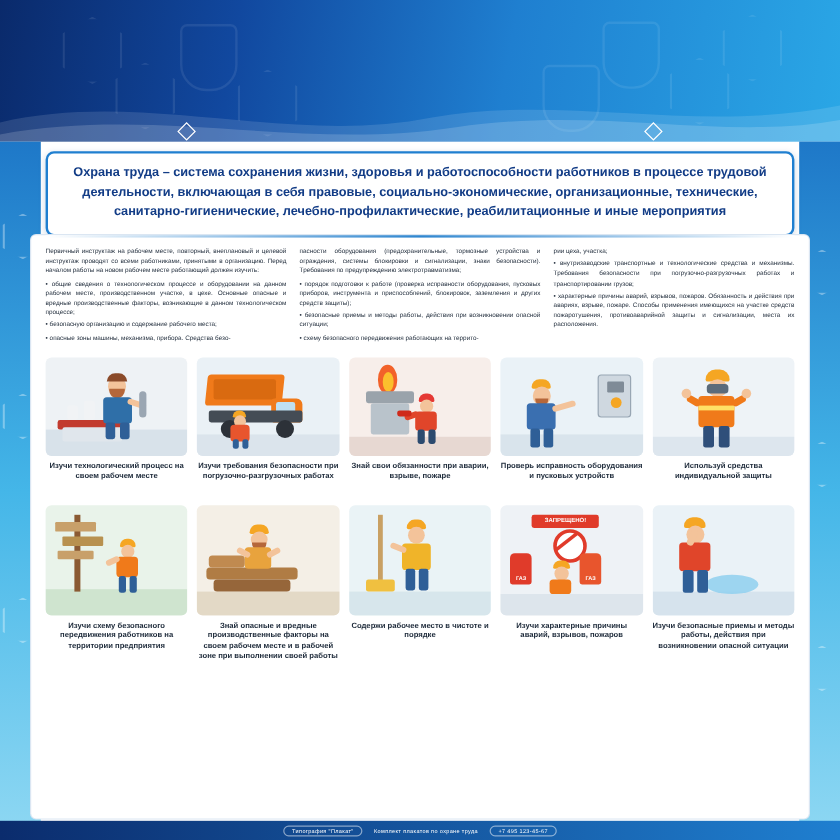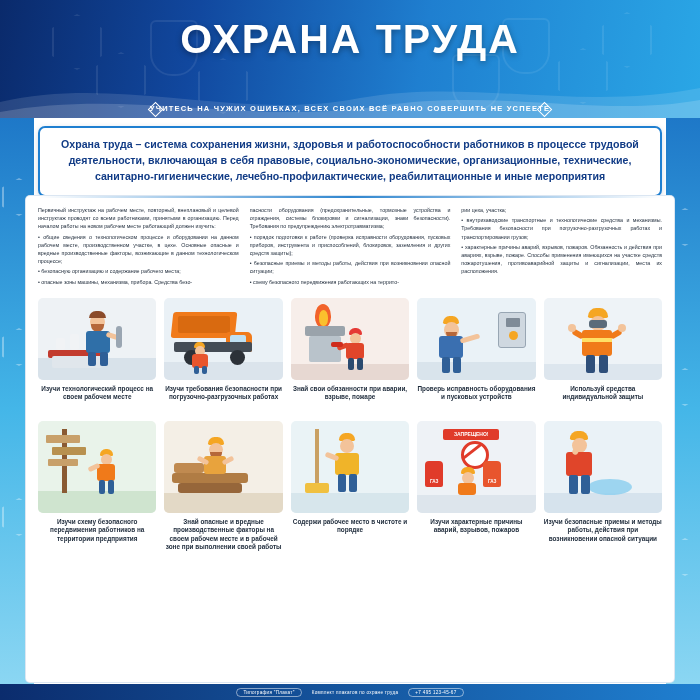--- a/index.html
+++ b/index.html
@@ -152,24 +152,22 @@
       <div class="hdr-hex" style="left:198px;top:58px;"></div>
       <div class="hdr-shield" style="right:150px;top:18px;"></div>
       <div class="hdr-hex" style="right:92px;top:48px;"></div>
       <div class="hdr-hex" style="right:48px;top:12px;"></div>
       <div class="hdr-shield" style="right:200px;top:54px;"></div>
     </div>
     <svg class="hdr-wave" viewBox="0 0 700 52" preserveAspectRatio="none">
       <path d="M0,34 C120,6 240,54 360,30 C470,10 580,44 700,20 L700,52 L0,52 Z" fill="rgba(255,255,255,0.12)"></path>
       <path d="M0,44 C130,20 250,58 380,38 C500,20 600,50 700,32 L700,52 L0,52 Z" fill="rgba(255,255,255,0.16)"></path>
     </svg>
-    <div class="title">ОХРАНА ТРУДА</div>
     <div class="sub-diamond" style="left:150px;"></div>
     <div class="sub-diamond" style="right:150px;"></div>
-    <div class="subtitle">УЧИТЕСЬ НА ЧУЖИХ ОШИБКАХ, ВСЕХ СВОИХ ВСЁ РАВНО СОВЕРШИТЬ НЕ УСПЕЕТЕ</div>
   </div>
 
   <div class="side-left">
     <div class="side-deco" style="left:2px;top:60px;"></div>
     <div class="side-deco" style="left:2px;top:210px;"></div>
     <div class="side-deco" style="left:2px;top:380px;"></div>
   </div>
   <div class="side-right">
     <div class="side-deco" style="left:2px;top:90px;"></div>
     <div class="side-deco" style="left:2px;top:250px;"></div>

